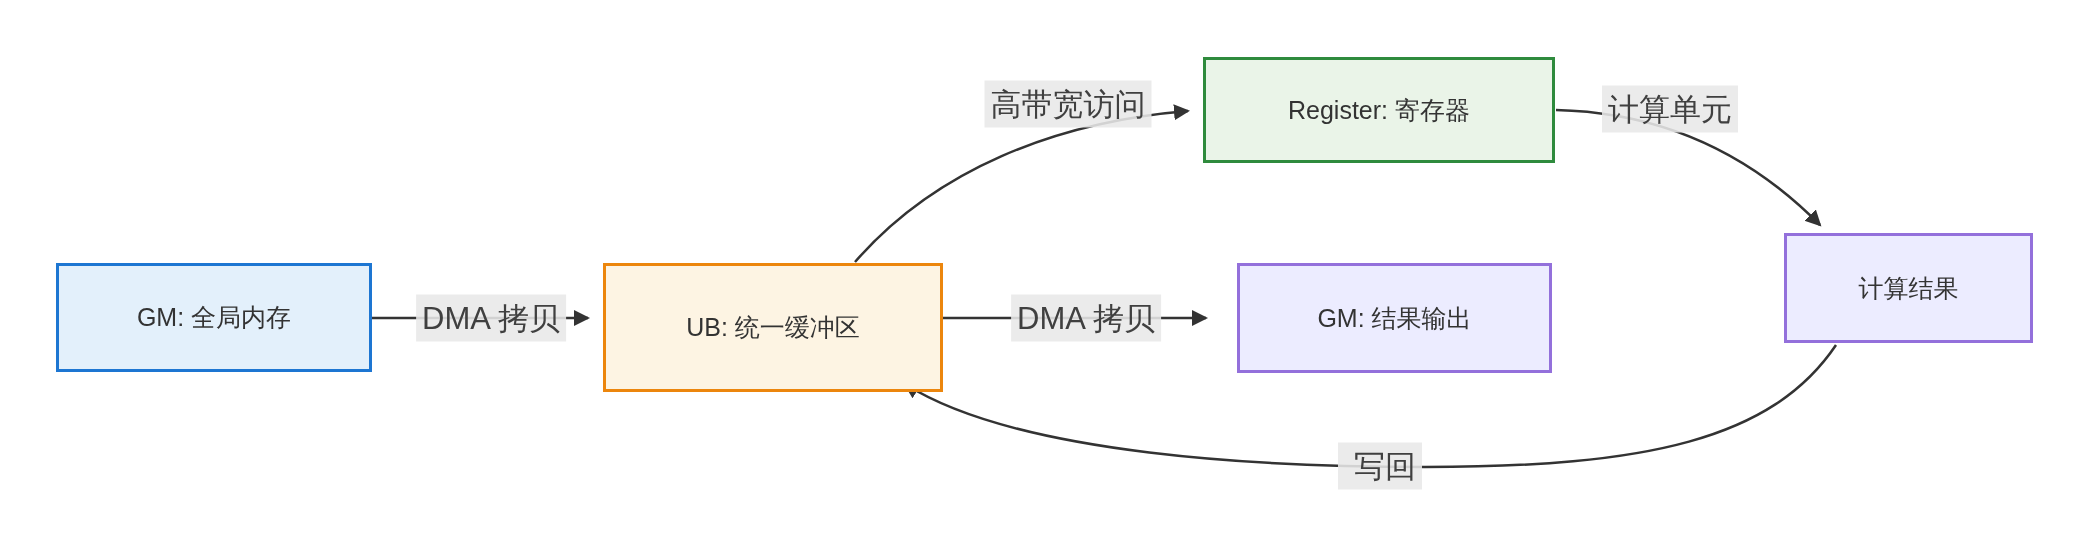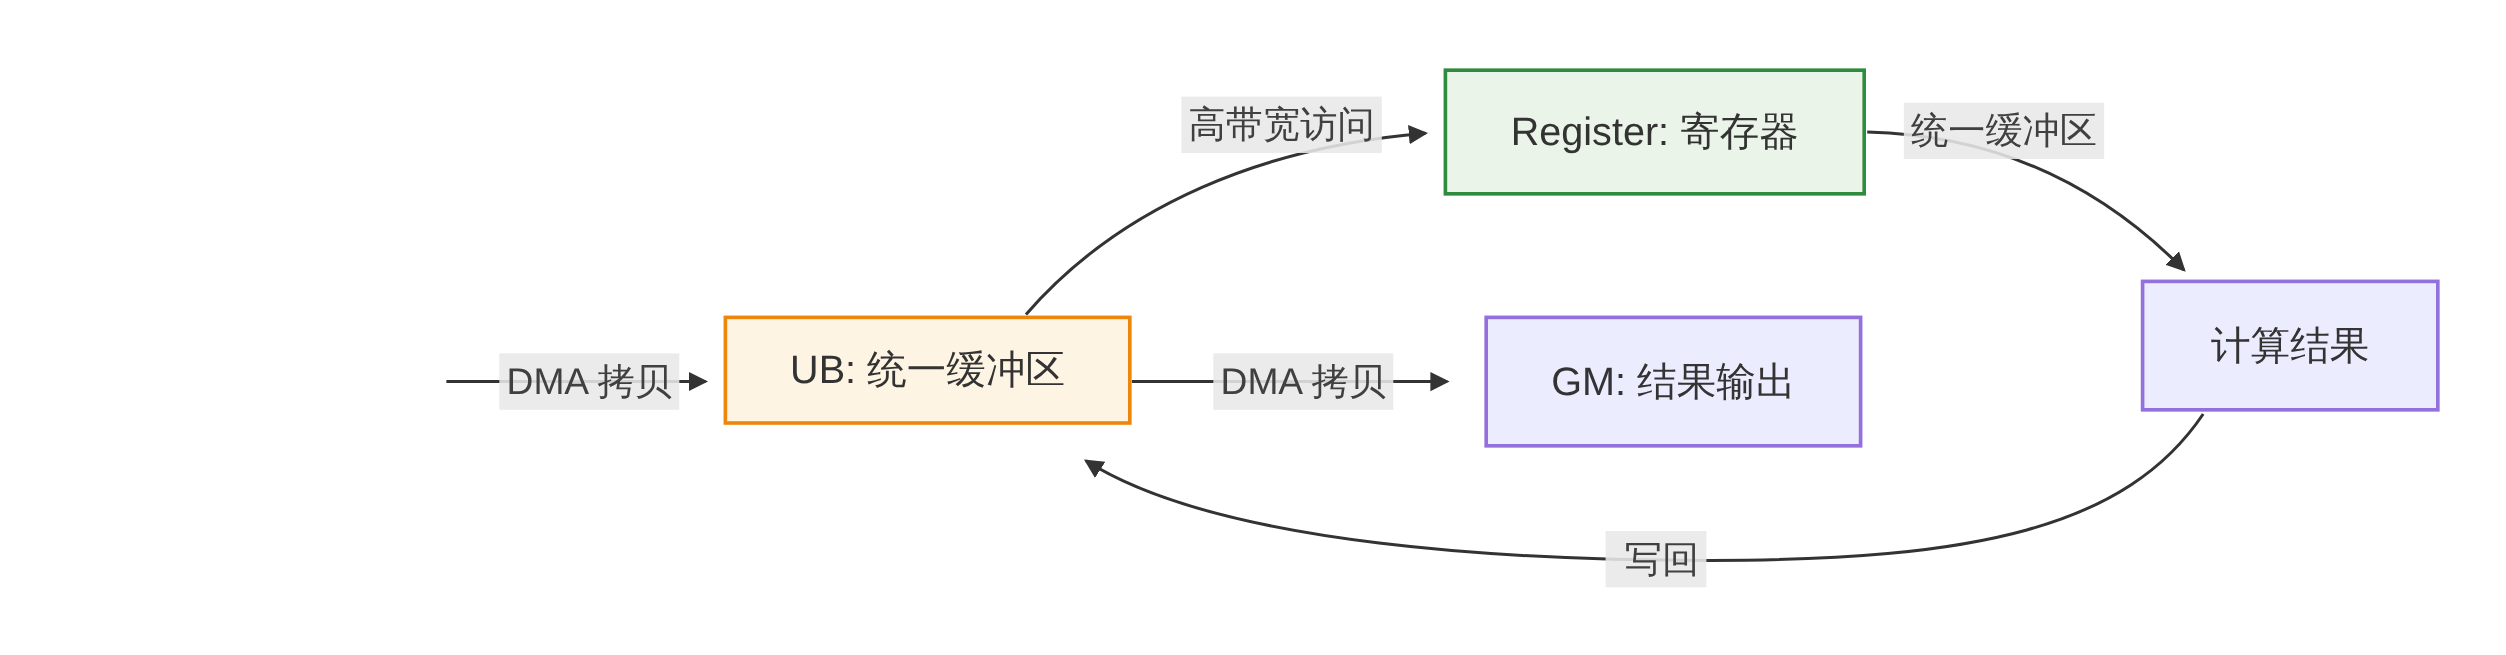--- a/index.html
+++ b/index.html
@@ -9,27 +9,27 @@
     background:#ffffff;
     font-family:"Liberation Sans","DejaVu Sans",sans-serif;
     overflow:hidden;
   }
   #edges{position:absolute;left:0;top:0;width:2088px;height:546px;}
   .node{
     position:absolute;
     display:flex;align-items:center;justify-content:center;
     box-sizing:border-box;
     border:3px solid #4d7c0f;
-    font-size:33px;
+    font-size:25px;
     color:#333333;
     white-space:nowrap;
     text-align:center;
   }
   .node-gm-in   {left:56px;  top:263px; width:316px; height:109px;}
-  .node-ub      {left:603px; top:263px; width:340px; height:91px;}
+  .node-ub      {left:603px; top:263px; width:340px; height:129px;}
   .node-register{left:1203px;top:57px;  width:352px; height:106px;}
   .node-gm-out  {left:1222px;top:263px; width:315px; height:110px;}
   .node-result  {left:1784px;top:233px; width:249px; height:110px;}
   .edge-label{
     position:absolute;
     transform:translate(-50%,-50%);
     background:rgba(232,232,232,0.88);
     color:#404040;
     font-size:31px;
     line-height:1;
@@ -54,36 +54,39 @@
         <path d="M0,0 L16,8 L0,16 z" fill="#333333"></path>
       </marker>
     </defs>
     <path class="edge" d="M 372 318 L 588 318" marker-end="url(#arrow)"></path>
     <path class="edge" d="M 855 262 C 935 170, 1055 122, 1188 111" marker-end="url(#arrow)"></path>
     <path class="edge" d="M 1556 110 C 1646 112, 1738 142, 1820 225" marker-end="url(#arrow)"></path>
     <path class="edge" d="M 943 318 L 1206 318" marker-end="url(#arrow)"></path>
     <path class="edge" d="M 1836 345 C 1772 440, 1645 467, 1425 467 C 1270 467, 1018 456, 905 384" marker-end="url(#arrow)"></path>
   </svg>
 
+  <div class="node node-gm-in" style="background-color: rgb(227, 240, 251); border-color: rgb(29, 118, 210);">
+    <span>GM: 全局内存</span>
+  </div>
 
   <div class="node node-ub" style="background-color: rgb(253, 244, 227); border-color: rgb(236, 134, 13);">
     <span>UB: 统一缓冲区</span>
   </div>
 
   <div class="node node-register" style="background-color: rgb(234, 244, 232); border-color: rgb(47, 139, 61);">
     <span>Register: 寄存器</span>
   </div>
 
   <div class="node node-gm-out" style="background-color: rgb(236, 236, 255); border-color: rgb(147, 112, 219); margin-left: 15px;">
     <span>GM: 结果输出</span>
   </div>
 
   <div class="node node-result" style="background-color: rgb(236, 236, 255); border-color: rgb(147, 112, 219);">
     <span>计算结果</span>
   </div>
 
   <div class="edge-label lbl-dma1">DMA 拷贝</div>
   <div class="edge-label lbl-hbw">高带宽访问</div>
-  <div class="edge-label lbl-calc">统一缓冲区</div>
+  <div class="edge-label lbl-calc">计算单元</div>
   <div class="edge-label lbl-dma2">DMA 拷贝</div>
   <div class="edge-label lbl-wb">写回</div>
 
 </div>
 
 </body></html>

